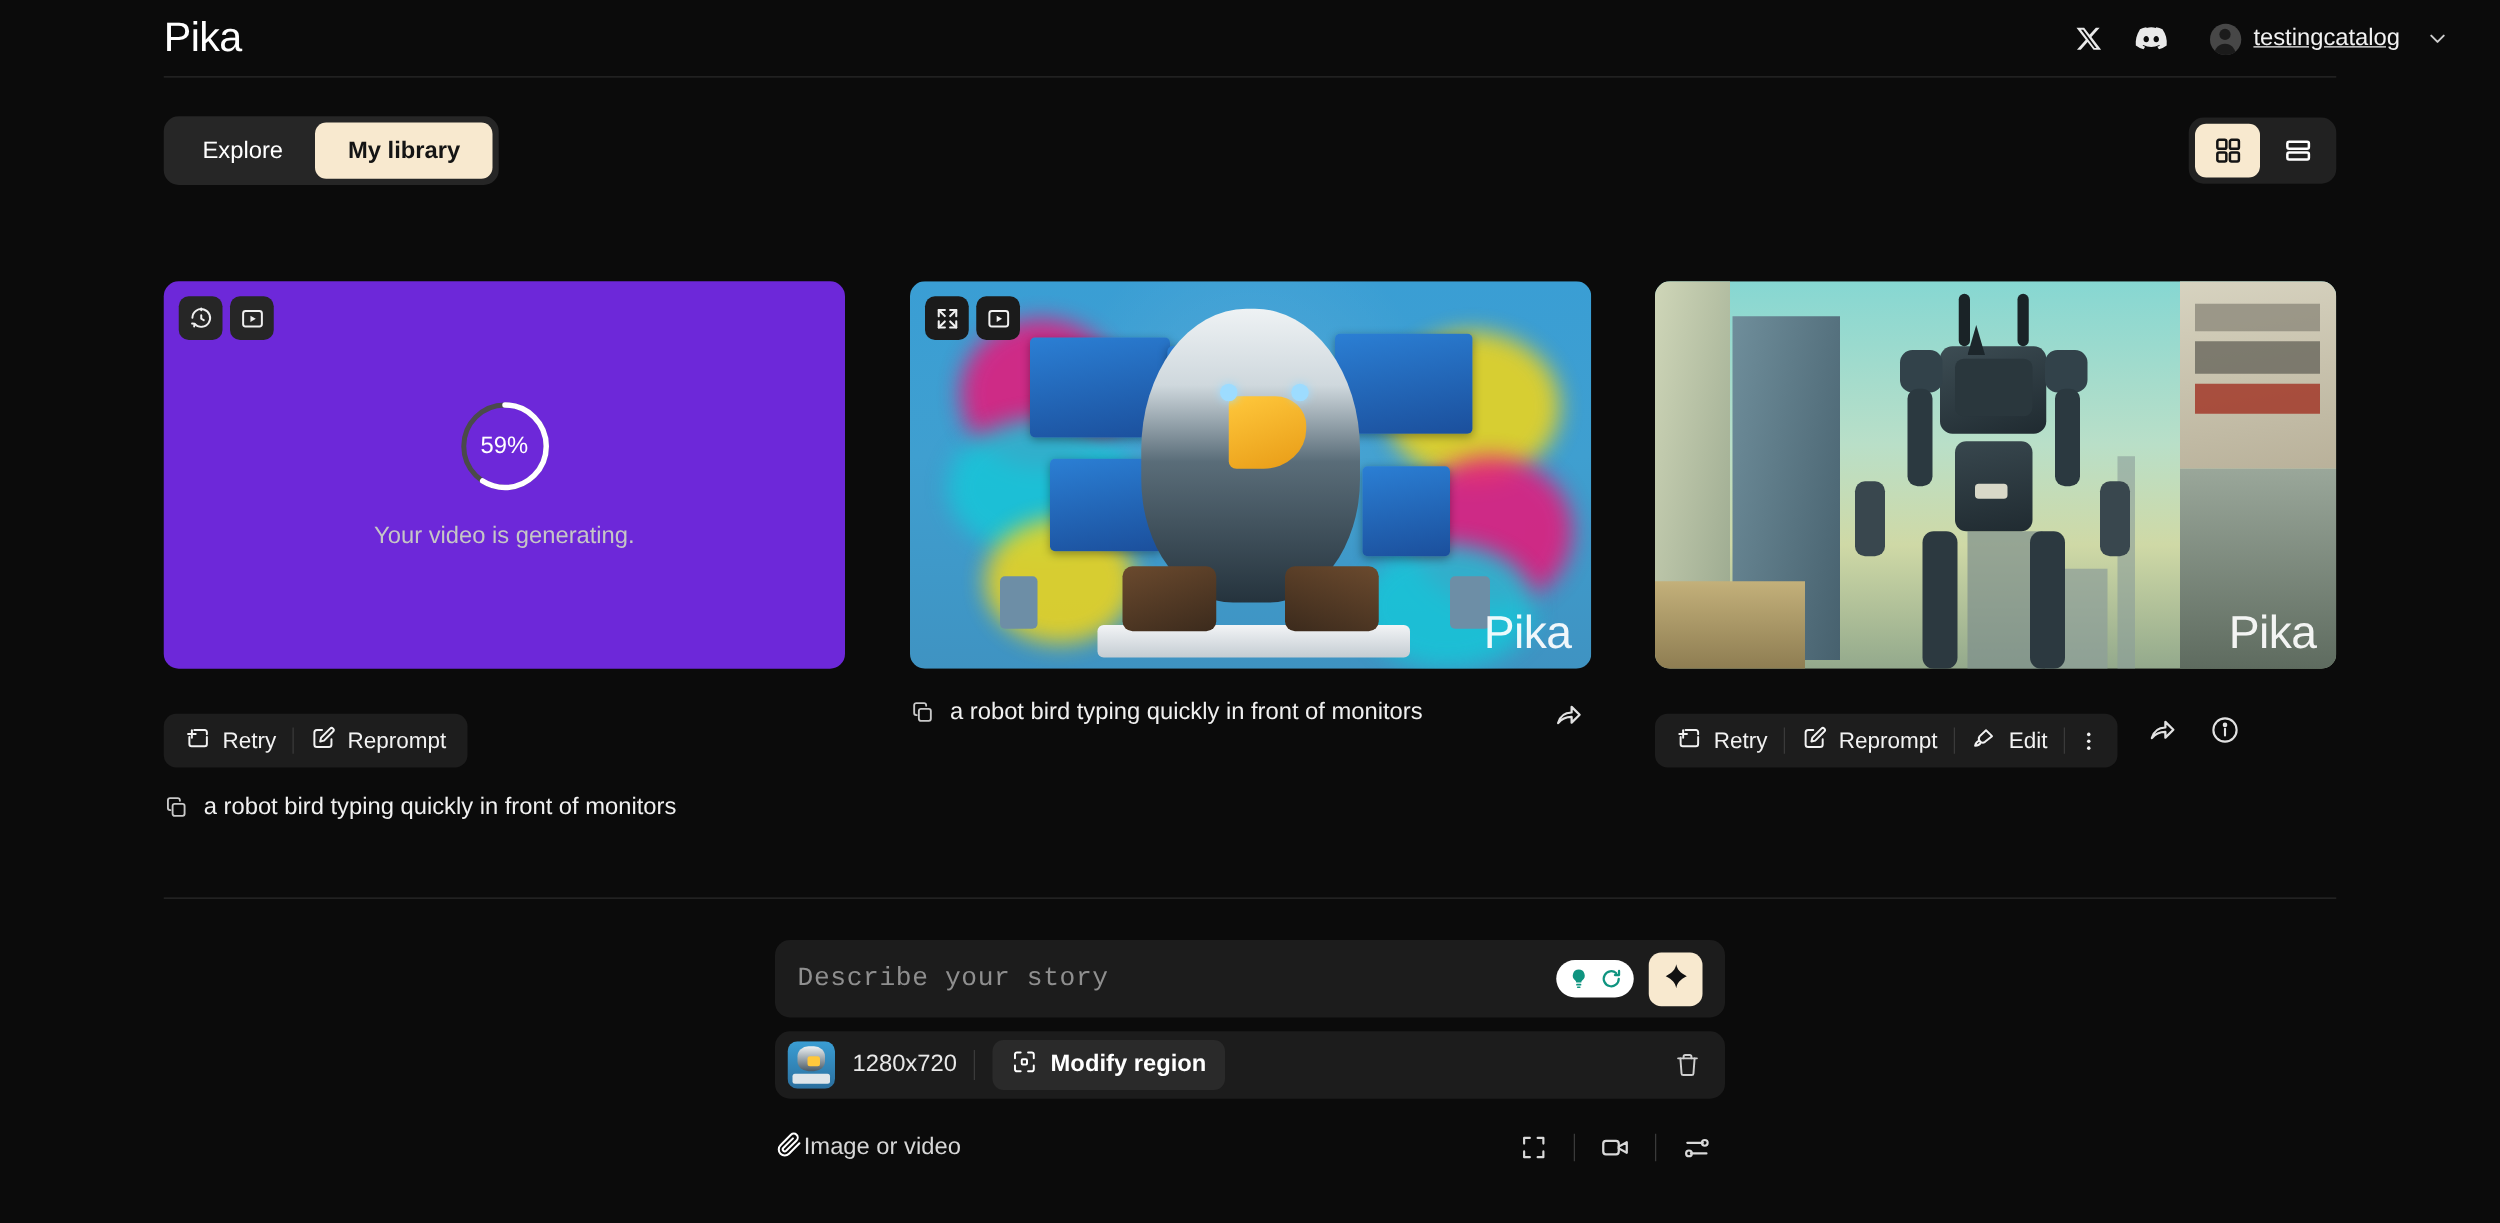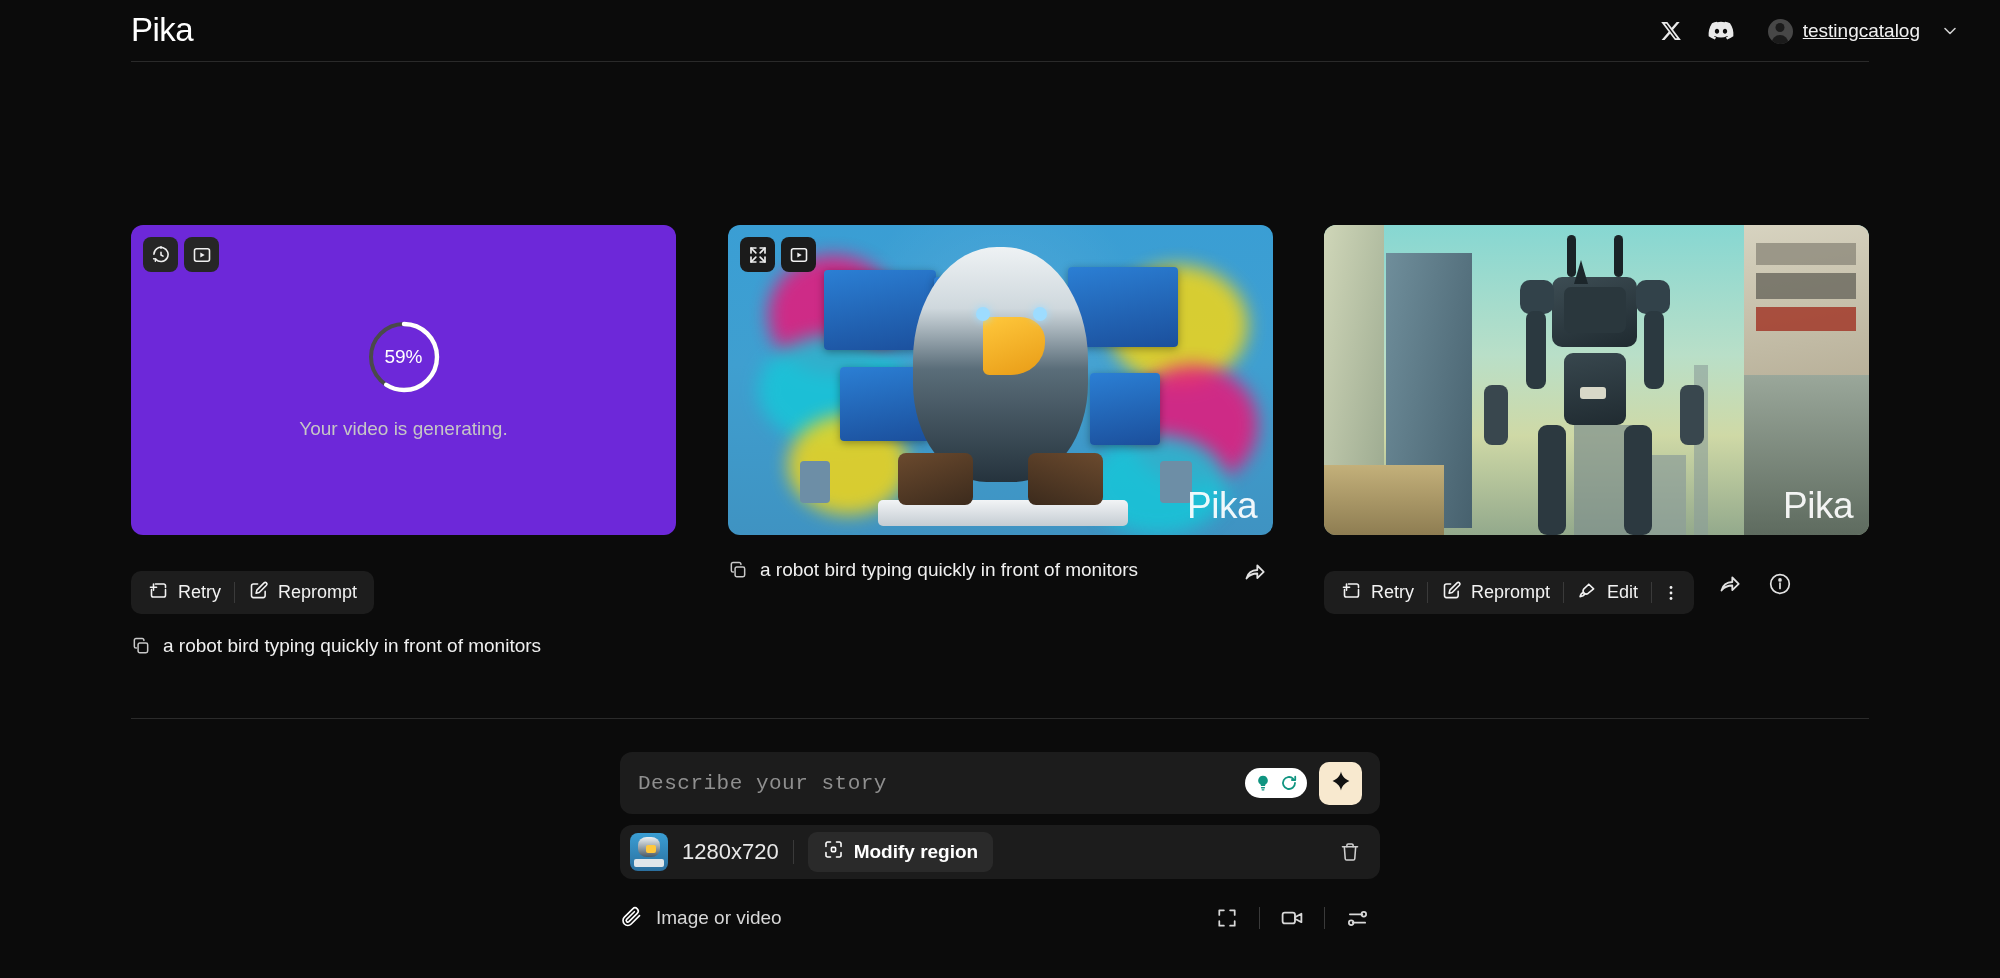--- a/index.html
+++ b/index.html
@@ -193,37 +193,37 @@
   }
 
   .settings-bar {
     margin-top: 11px; width: 760px; height: 54px; background: #1c1c1c;
     border-radius: 12px; display: flex; align-items: center; padding: 0 10px;
   }
   .mini-thumb {
     width: 38px; height: 38px; border-radius: 8px; overflow: hidden;
     flex: 0 0 auto; position: relative;
   }
-  .res-text { font-size: 22px; color: #e8e8e8; margin-left: 14px; white-space: nowrap; }
+  .res-text { font-size: 19px; color: #e8e8e8; margin-left: 14px; white-space: nowrap; }
   .sb-sep { width: 1px; height: 24px; background: #3a3a3a; margin: 0 14px; }
   .sb-btn {
     display: flex; align-items: center; gap: 10px; height: 40px;
     padding: 0 15px; border-radius: 9px; background: #2a2a2a;
     font-size: 19px; font-weight: 700; color: #fff; cursor: pointer;
     white-space: nowrap;
   }
   .sb-btn + .sb-btn { margin-left: 11px; }
   .trash { margin-left: auto; width: 40px; height: 40px; display: flex;
     align-items: center; justify-content: center; color: #cfcfcf; cursor: pointer; }
 
   .footer-bar {
     margin-top: 18px; width: 760px; height: 42px; display: flex;
     align-items: center;
   }
-  .attach { display: flex; align-items: center; gap: 13px; cursor: pointer; }
+  .attach { display: flex; align-items: center; cursor: pointer; }
   .attach-label { font-size: 19px; color: #d7d7d7; }
   .footer-right { margin-left: auto; display: flex; align-items: center; gap: 0; }
   .fr-btn { width: 46px; height: 38px; display: flex; align-items: center;
     justify-content: center; color: #d9d9d9; cursor: pointer; }
   .fr-sep { width: 1px; height: 22px; background: #3a3a3a; margin: 0 9px; }
 
   
   .art-eagle {
     position: absolute; inset: 0;
     background:
@@ -277,20 +277,43 @@
         <div class="chev">
           <svg width="20" height="20" viewBox="0 0 24 24" fill="none" stroke="currentColor" stroke-width="1.9" stroke-linecap="round" stroke-linejoin="round">
               <polyline points="6 9 12 15 18 9"></polyline>
             </svg>
         </div>
       </div>
     </div>
   </div>
   <div class="header-divider"></div>
 
+  <div class="tabbar-row">
+    <div class="tabs">
+      <div class="tab inactive">Explore</div>
+      <div class="tab active">My library</div>
+    </div>
+
+    <div class="viewtoggle">
+      <div class="vbtn active">
+        <svg width="23" height="23" viewBox="0 0 24 24" fill="none" stroke="currentColor" stroke-width="2.1">
+          <rect x="3" y="3" width="7.5" height="7.5" rx="1.4"></rect>
+          <rect x="13.5" y="3" width="7.5" height="7.5" rx="1.4"></rect>
+          <rect x="3" y="13.5" width="7.5" height="7.5" rx="1.4"></rect>
+          <rect x="13.5" y="13.5" width="7.5" height="7.5" rx="1.4"></rect>
+        </svg>
+      </div>
+      <div class="vbtn idle">
+        <svg width="23" height="23" viewBox="0 0 24 24" fill="none" stroke="currentColor" stroke-width="2.1">
+          <rect x="3" y="4.5" width="18" height="6" rx="1.5"></rect>
+          <rect x="3" y="13.5" width="18" height="6" rx="1.5"></rect>
+        </svg>
+      </div>
+    </div>
+  </div>
 
   <div class="grid">
 
     <div class="card c1">
       <div class="thumb loading">
         <div class="overlay-icons">
           <div class="ov-btn">
             <svg width="20" height="20" viewBox="0 0 24 24" fill="none" stroke="currentColor" stroke-width="1.9" stroke-linecap="round" stroke-linejoin="round">
               <path d="M3.5 11a8.5 8.5 0 1 1 2.2 6"></path>
                 <polyline points="3.2 16.6 5.6 16.9 5.2 19.4"></polyline>

